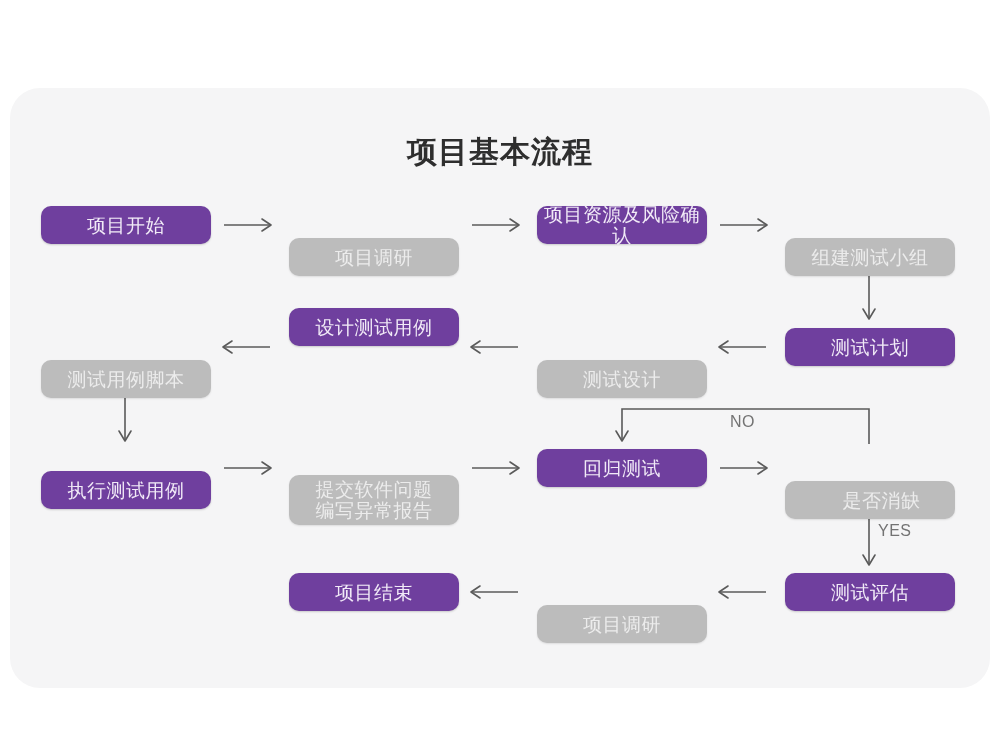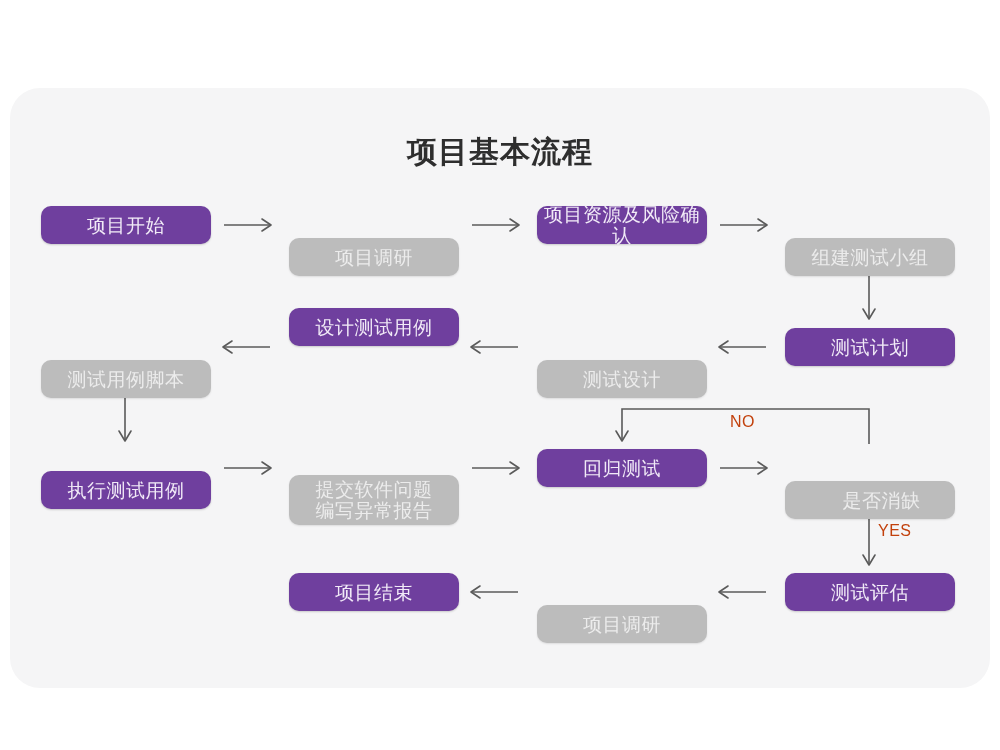--- a/index.html
+++ b/index.html
@@ -89,21 +89,21 @@
     stroke: #5a5a5a;
     stroke-width: 1.6;
     fill: none;
     stroke-linecap: round;
     stroke-linejoin: round;
   }
 
   .edge-label {
     position: absolute;
     font-size: 16px;
-    color: #c2410c;
+    color: #737373;
     letter-spacing: 0.5px;
     user-select: none;
   }
 </style>
 </head>
 <body>
 
 <div id="root">
 
   <div id="card"></div>

